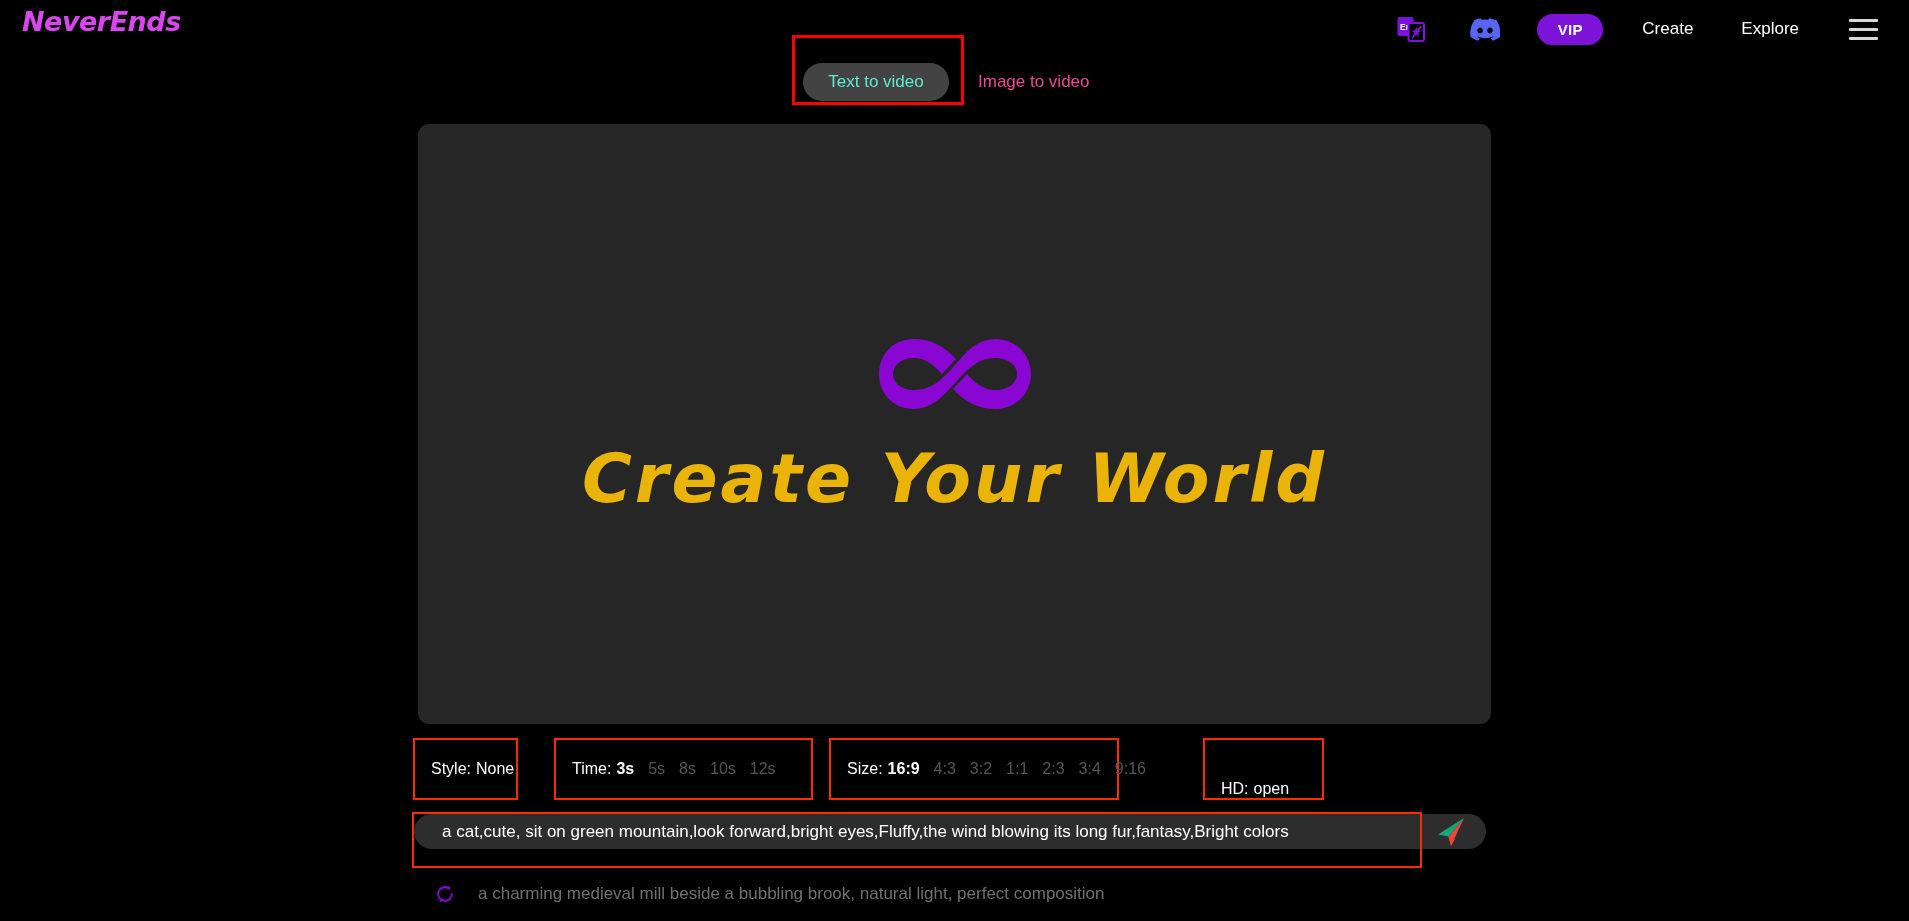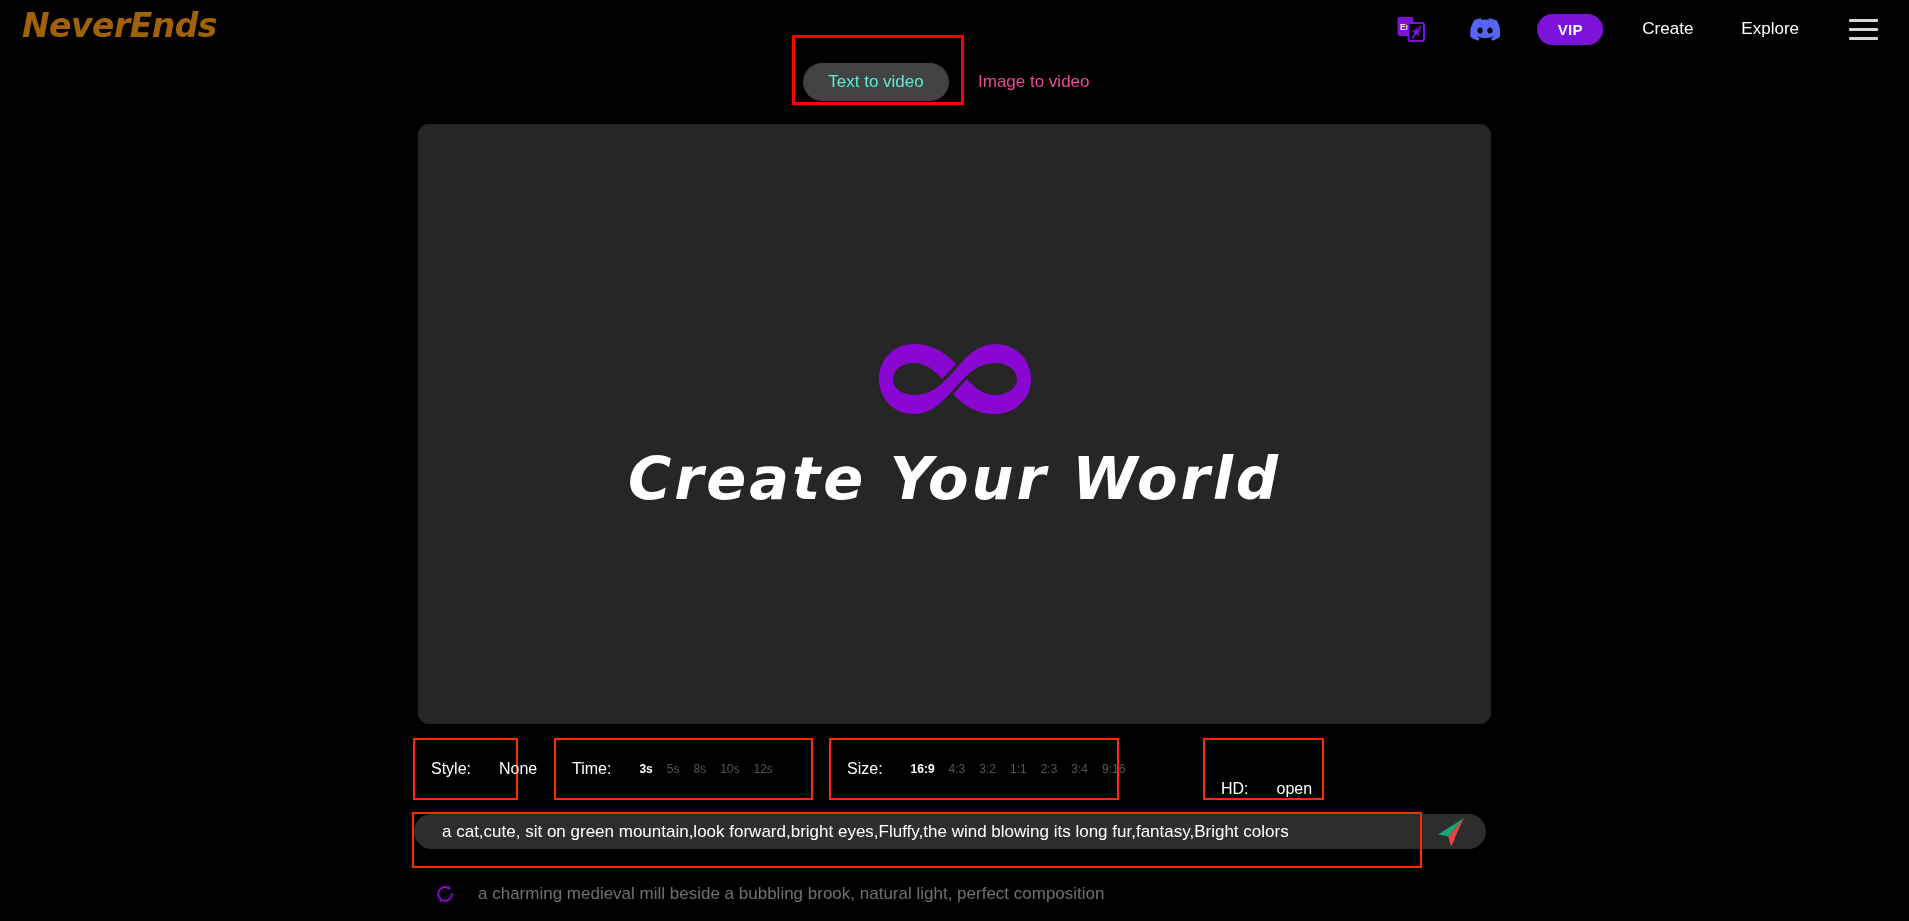--- a/index.html
+++ b/index.html
@@ -26,25 +26,25 @@
     display: flex;
     align-items: center;
     background: #000000;
   }
 
   #brand-logo {
     position: absolute;
     left: 22px;
     top: 6px;
     font-family: "DejaVu Sans", sans-serif;
-    font-size: 33px;
+    font-size: 27px;
     font-weight: 700;
     font-style: italic;
     letter-spacing: -0.5px;
-    color: #a16207;
+    color: #d946ef;
     white-space: nowrap;
   }
 
   #header-right {
     position: absolute;
     right: 18px;
     top: 0;
     height: 58px;
     display: flex;
     align-items: center;
@@ -174,24 +174,24 @@
     flex-direction: column;
     align-items: center;
     justify-content: center;
     gap: 34px;
   }
 
   #infinity-icon svg { display: block; }
 
   #hero-title {
     font-family: "DejaVu Sans", sans-serif;
-    font-size: 59px;
+    font-size: 68px;
     font-weight: 700;
     font-style: italic;
-    color: #ffffff;
+    color: #eab308;
     letter-spacing: 3px;
     white-space: nowrap;
     margin-top: -12px;
     text-align: right;
   }
 
   
   #settings-row {
     position: absolute;
     left: 0;
@@ -202,21 +202,21 @@
 
   .setting-box {
     position: absolute;
     top: 0;
     height: 62px;
     border: 2px solid #ff2b00;
     background: #000000;
     display: flex;
     align-items: center;
     padding: 0 16px;
-    gap: 28px;
+    gap: 5px;
     white-space: nowrap;
   }
 
   #setting-style { left: 413px; width: 105px; }
   #setting-time  { left: 554px; width: 259px; }
   #setting-size  { left: 829px; width: 290px; }
   #setting-hd    { left: 1203px; width: 121px; align-items: flex-end; }
 
   .setting-label {
     font-size: 16px;
@@ -224,21 +224,21 @@
     font-weight: 400;
   }
 
   .opt-list {
     display: flex;
     align-items: center;
     gap: 14px;
   }
 
   .opt {
-    font-size: 12px;
+    font-size: 16px;
     color: #555555;
     cursor: pointer;
   }
   .opt.selected {
     color: #ffffff;
     font-weight: 700;
   }
   .plain-value {
     font-size: 16px;
     color: #ffffff;

